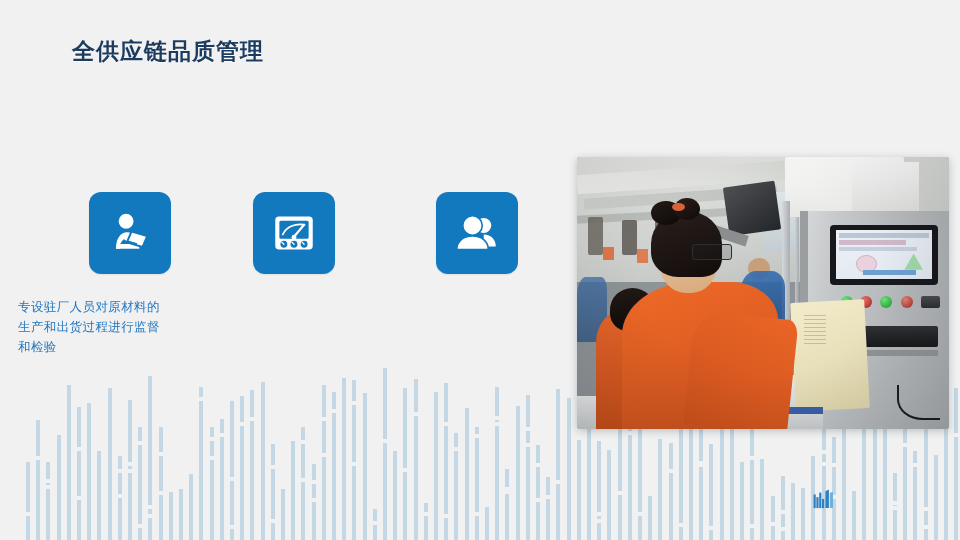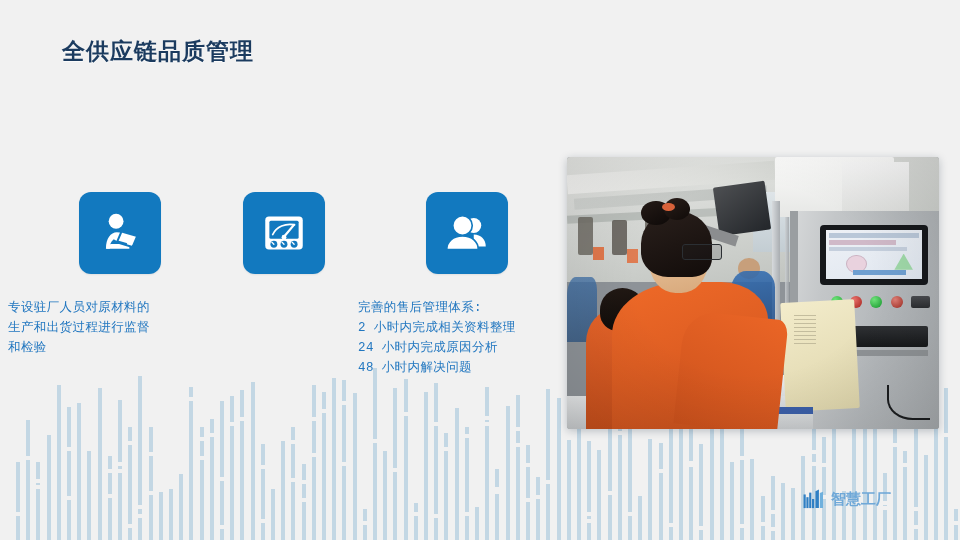--- a/index.html
+++ b/index.html
@@ -2,21 +2,21 @@
 <html><head>
 <meta charset="utf-8">
 <style>
   html,body{margin:0;padding:0;}
   body{
     width:960px;height:540px;
     background:#f1f1f1;
     font-family:"Liberation Sans","DejaVu Sans",sans-serif;
     overflow:hidden;position:relative;
   }
-  .slide{position:absolute;inset:0;overflow:hidden;}
+  .slide{position:absolute;inset:0;overflow:hidden;margin-left:10px;}
 
   
   #bars{
     position:absolute;left:0;right:0;bottom:0;height:175px;
     z-index:0;pointer-events:none;
   }
   #bars .bar{
     position:absolute;bottom:0;width:4px;
     background:#c3d7e4;
   }
@@ -478,24 +478,20 @@
 
     <div class="feature f3">
       <div class="icon-tile">
         <svg width="48" height="48" viewBox="0 0 64 64" aria-hidden="true">
           <circle cx="41" cy="22" r="10" fill="#ffffff"></circle>
           <path d="M41 34 C51 34 57 41 57 50 L41 50 Z" fill="#ffffff"></path>
           <circle cx="26" cy="22" r="13" fill="#ffffff" stroke="#1279bf" stroke-width="2.2"></circle>
           <path d="M26 36 C39 36 47 44 47 54 L5 54 C5 44 13 36 26 36 Z" fill="#ffffff" stroke="#1279bf" stroke-width="2.2"></path>
         </svg>
       </div>
-      <div class="caption wide">完善的售后管理体系:
-2 小时内完成相关资料整理
-24 小时内完成原因分析
-48 小时内解决问题</div>
     </div>
 
   </div>
 
   <div class="photo">
     <div class="ph ph-bgtop"></div>
     <div class="ph ph-ceilbeam"></div>
     <div class="ph ph-ceilbeam2"></div>
     <div class="ph ph-rail"></div>
     <div class="ph ph-hang1"></div>
@@ -563,16 +559,15 @@
 
   <div class="logo">
     <svg class="logo-mark" viewBox="0 0 24 22" aria-hidden="true">
       <rect x="0.5" y="6" width="2.4" height="15" fill="#2f7fc4"></rect>
       <rect x="3.6" y="9" width="2.4" height="12" fill="#2f7fc4"></rect>
       <rect x="6.7" y="4" width="2.4" height="17" fill="#2f7fc4"></rect>
       <rect x="9.8" y="11" width="2.4" height="10" fill="#2f7fc4"></rect>
       <path d="M13.6 21 L13.6 2.5 L17.4 0.6 L17.4 21 Z" fill="#2f7fc4"></path>
       <path d="M18.4 21 L18.4 4.5 L21.9 3 L21.9 21 Z" fill="#6fb0dd"></path>
     </svg>
-    <span class="logo-sub">智慧工厂</span>
   </div>
 
 </div>
 
 </body></html>

